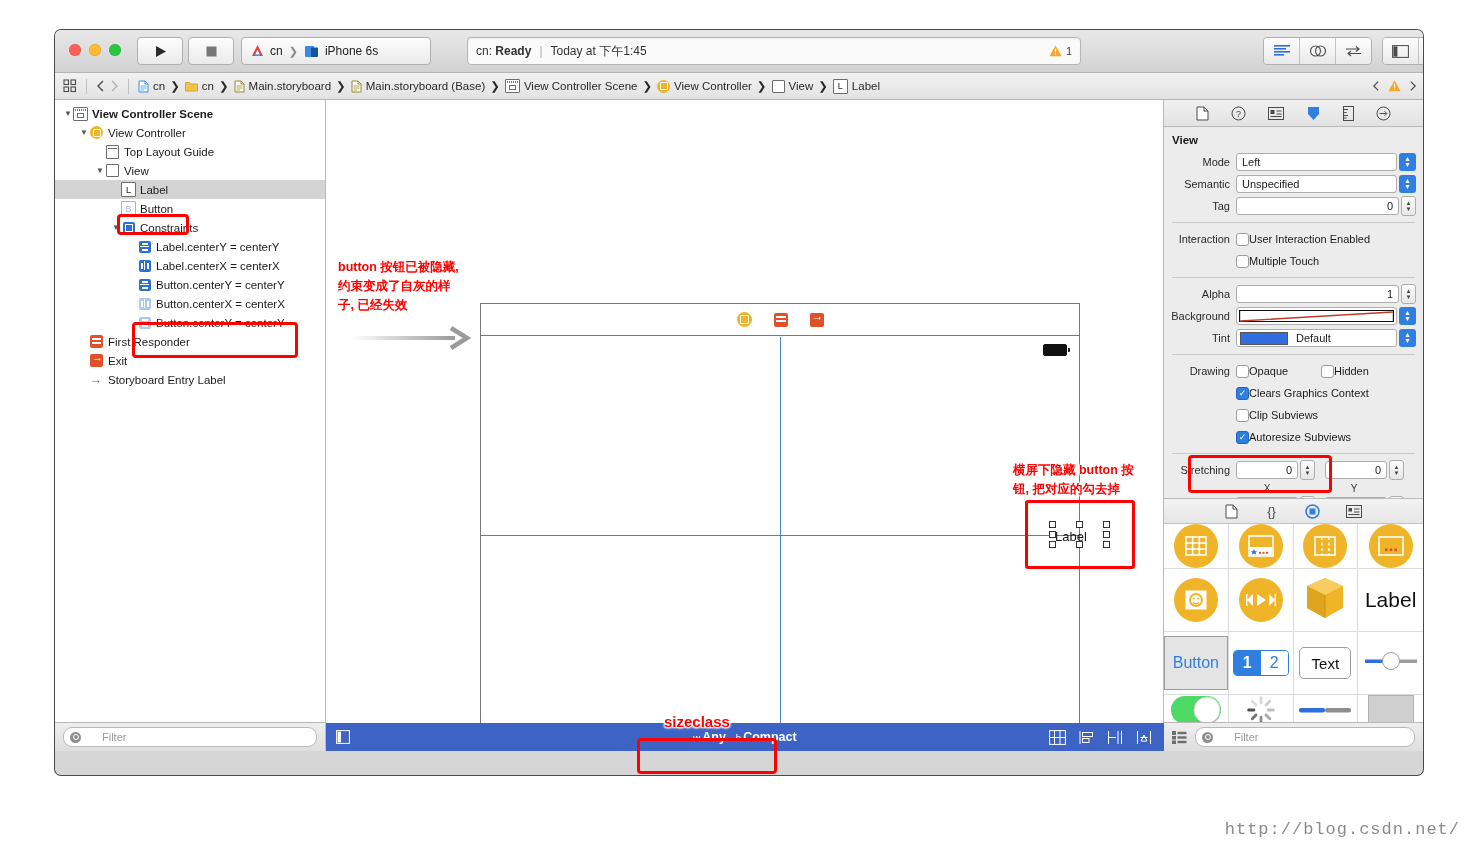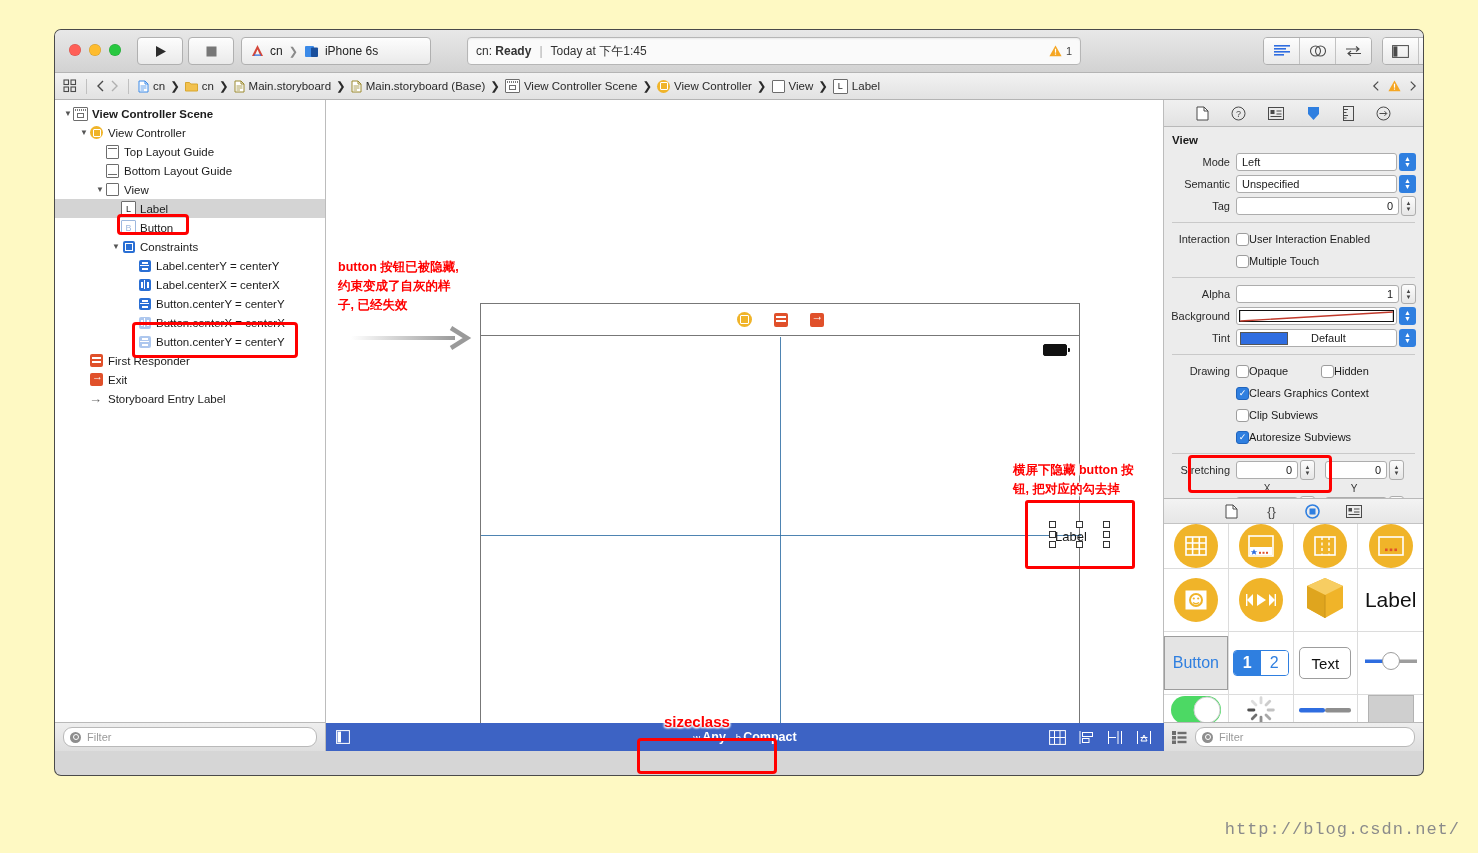--- a/index.html
+++ b/index.html
@@ -1,17 +1,17 @@
 <!DOCTYPE html>
 <html><head>
 <meta charset="utf-8">
 <style>
   html,body{margin:0;padding:0;background:#000;}
   body{width:1478px;height:853px;font-family:"Liberation Sans",sans-serif;-webkit-font-smoothing:antialiased;}
-  #root{position:relative;width:1478px;height:853px;overflow:hidden;background:#fef9c3;}
+  #root{position:relative;width:1478px;height:853px;overflow:hidden;background:#ffffff;}
 
   
   #win{position:absolute;left:55px;top:30px;width:1368px;height:745px;background:#d6d6d6;
        border-radius:6px;overflow:hidden;box-shadow:0 0 0 1px #4a4a4a;}
 
   
   .toolbar{position:relative;height:42px;background:linear-gradient(#e8e8e8,#d2d2d2);
            border-bottom:1px solid #b4b4b4;}
   .traffic{position:absolute;left:14px;top:14px;display:flex;gap:8px;}
   .tl{width:12px;height:12px;border-radius:50%;}
@@ -87,21 +87,21 @@
   .ic-fr{width:13px;height:13px;background:#e0502a;border-radius:2px;position:relative;}
   .ic-fr::after{content:"";position:absolute;left:2px;top:3px;right:2px;height:2px;background:#fff;
                 box-shadow:0 4px 0 #fff;}
   .ic-exit{width:13px;height:13px;background:#e0502a;border-radius:2px;position:relative;}
   .ic-exit::after{content:"→";position:absolute;left:2px;top:-3px;color:#fff;font-size:11px;}
   .ic-entry{width:15px;font-size:13px;color:#666;line-height:1;}
 
   #navFilterBar{position:absolute;left:0;bottom:0;width:270px;height:28px;
         background:linear-gradient(#eeeeee,#dedede);border-top:1px solid #b9b9b9;display:flex;align-items:center;}
   .filterfield{flex:1;margin:0 8px;height:18px;background:#fff;border:1px solid #b9b9b9;border-radius:9px;
-               display:flex;align-items:center;padding:0 6px;gap:6px;font-size:11px;color:#9a9a9a;}
+               display:flex;align-items:center;padding:0 6px;gap:21px;font-size:11px;color:#9a9a9a;}
   .magc{width:11px;height:11px;border-radius:50%;background:#8e8e8e;position:relative;flex:none;}
   .magc::after{content:"";position:absolute;left:2.5px;top:2.5px;width:6px;height:6px;border:1.2px solid #fff;border-radius:50%;box-sizing:border-box;}
 
   
   #canvas{position:absolute;left:271px;top:0;right:259px;height:651px;background:#fff;overflow:hidden;}
   #device{position:absolute;left:154px;top:203px;width:600px;height:437px;background:#fff;
           border:1px solid #777;box-sizing:border-box;}
   #dock{position:absolute;left:0;top:0;width:100%;height:32px;border-bottom:1px solid #777;
         display:flex;align-items:center;justify-content:center;gap:22px;box-sizing:border-box;}
   .dock-vc{width:15px;height:15px;border-radius:50%;background:#f0b429;display:flex;align-items:center;justify-content:center;}
@@ -394,28 +394,20 @@
             <div class="trow">
               <span style="width:40px;flex:none;"></span>
               <span class="disc"></span>
               <span class="ticon">
                 <span class="ic-guide top"></span>
               </span>
               <span class="tlabel">Top Layout Guide</span>
             </div>
             <div class="trow">
               <span style="width:40px;flex:none;"></span>
-              <span class="disc"></span>
-              <span class="ticon">
-                <span class="ic-guide bot"></span>
-              </span>
-              <span class="tlabel">Bottom Layout Guide</span>
-            </div>
-            <div class="trow">
-              <span style="width:40px;flex:none;"></span>
               <span class="disc">▼</span>
               <span class="ticon">
                 <span class="ic-view"></span>
               </span>
               <span class="tlabel">View</span>
             </div>
             <div class="trow sel">
               <span style="width:56px;flex:none;"></span>
               <span class="disc"></span>
               <span class="ticon">
@@ -634,21 +626,21 @@
             <span class="field" style="padding:0 2px;">
               <svg width="100%" height="12" viewBox="0 0 130 12" preserveAspectRatio="none">
                   <rect x="0.5" y="0.5" width="129" height="11" fill="#fff" stroke="#111"></rect>
                   <path d="M1 11 L129 2" stroke="#c0392b" stroke-width="1.4"></path>
                 </svg>
             </span>
             <span class="popbtn">▲<br>▼</span>
           </div>
           <div class="frow">
             <span class="flabel">Tint</span>
-            <span class="field" style="padding:0 3px;gap:18px;">
+            <span class="field" style="padding:0 3px;gap:3px;">
               <span class="tint-sw"></span>
               <span>Default</span>
             </span>
             <span class="popbtn">▲<br>▼</span>
           </div>
 
           <div class="hr"></div>
 
           <div class="frow">
             <span class="flabel">Drawing</span>

